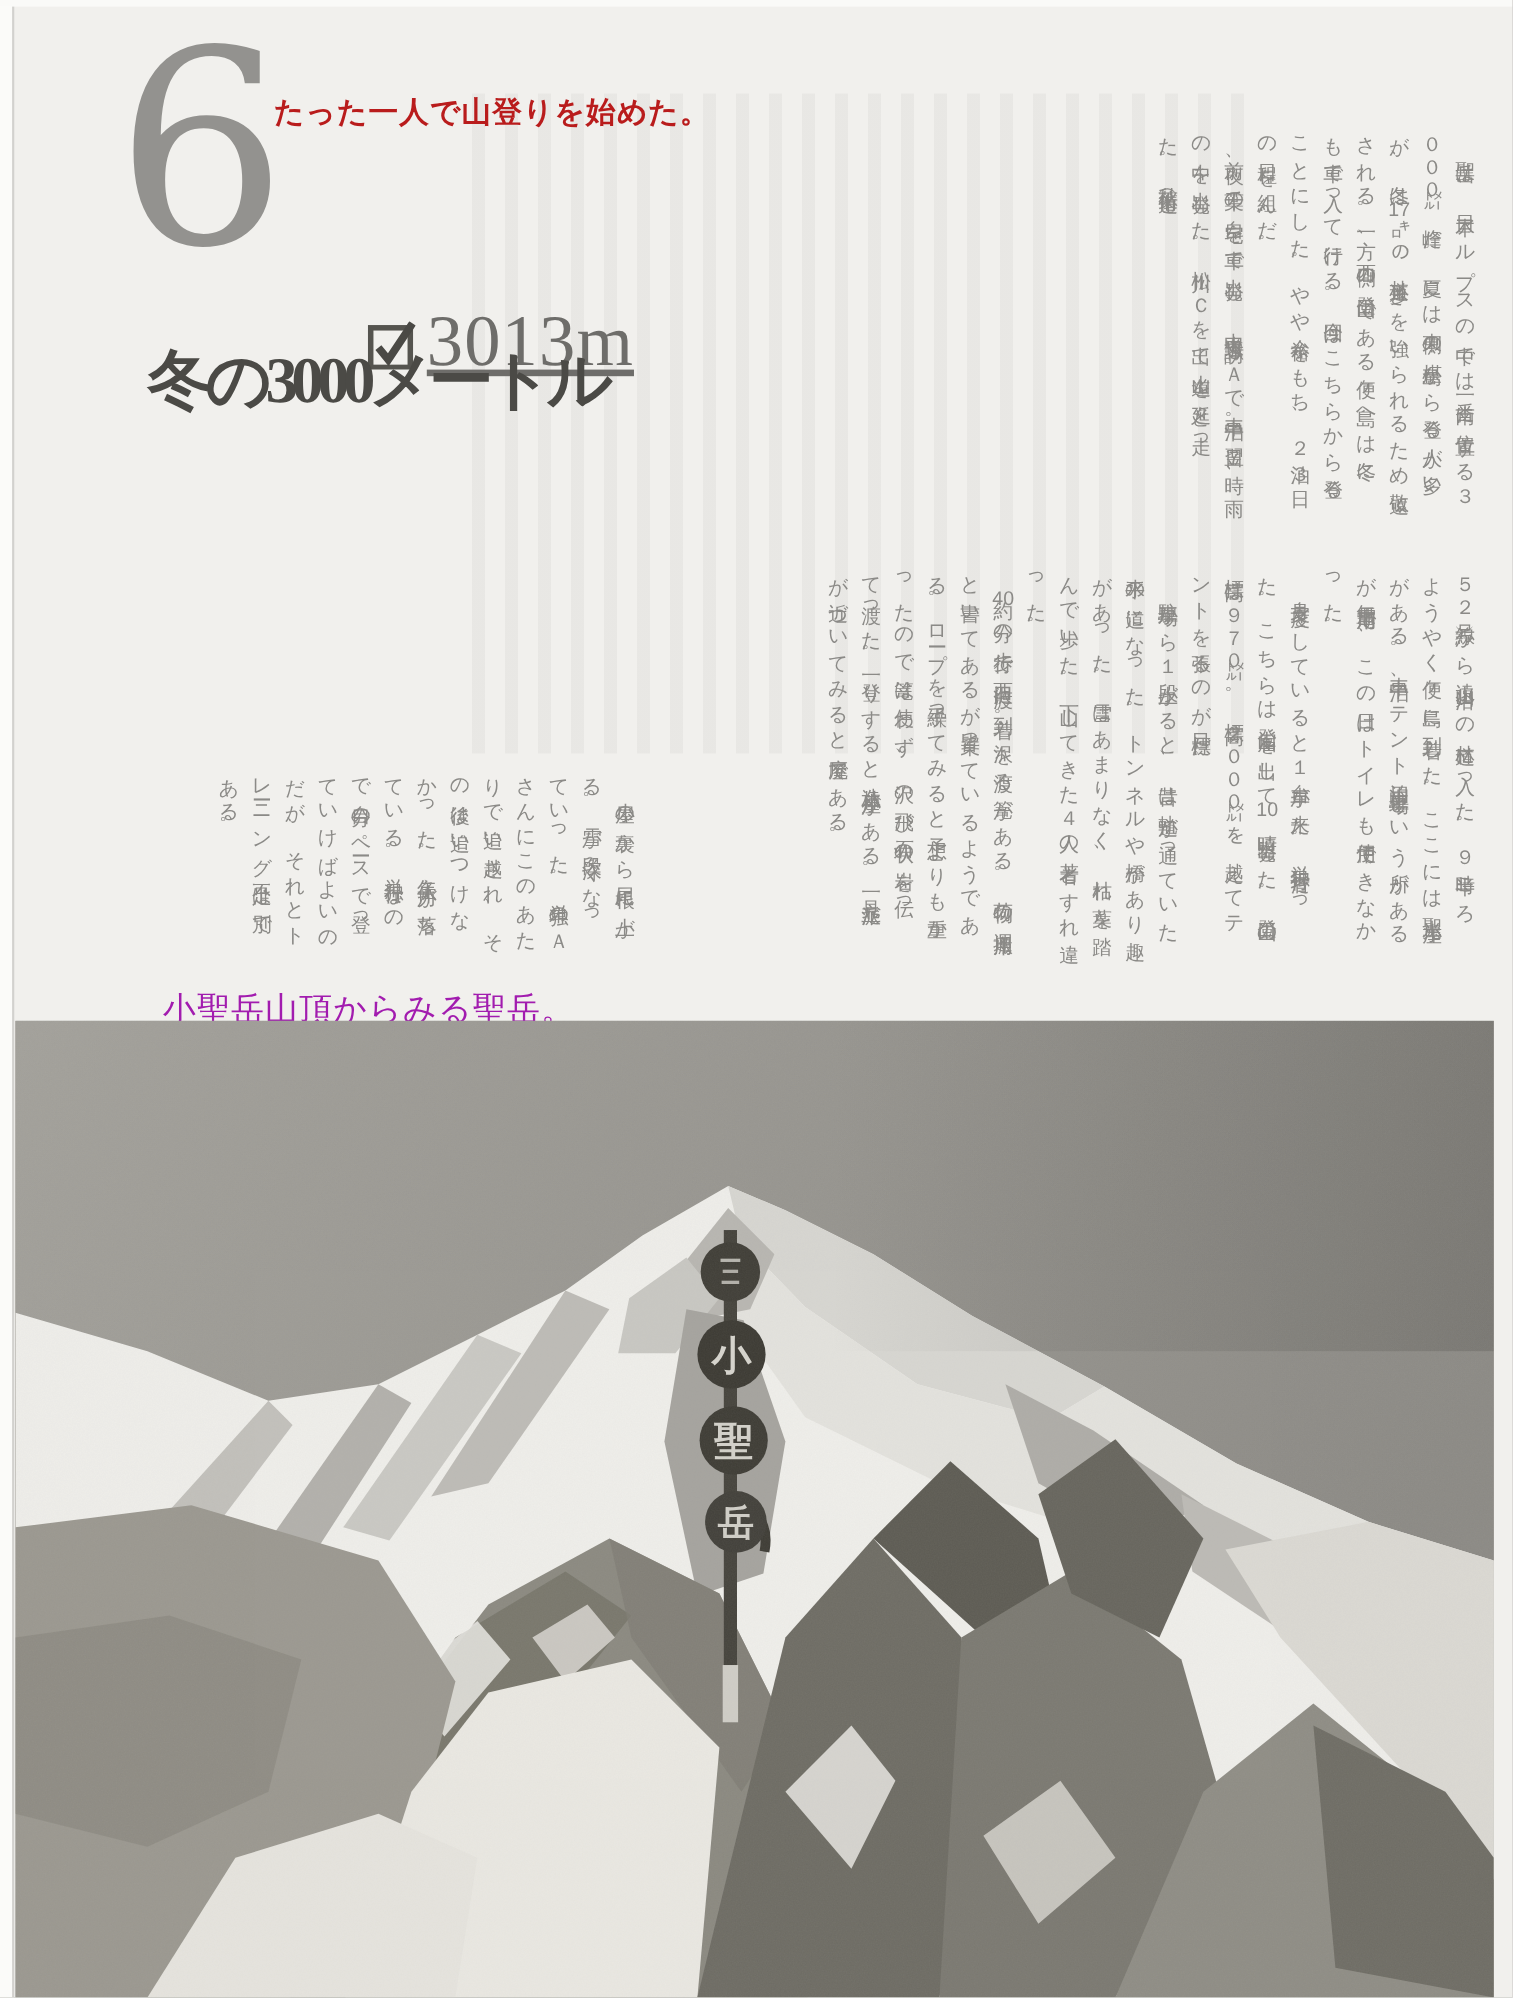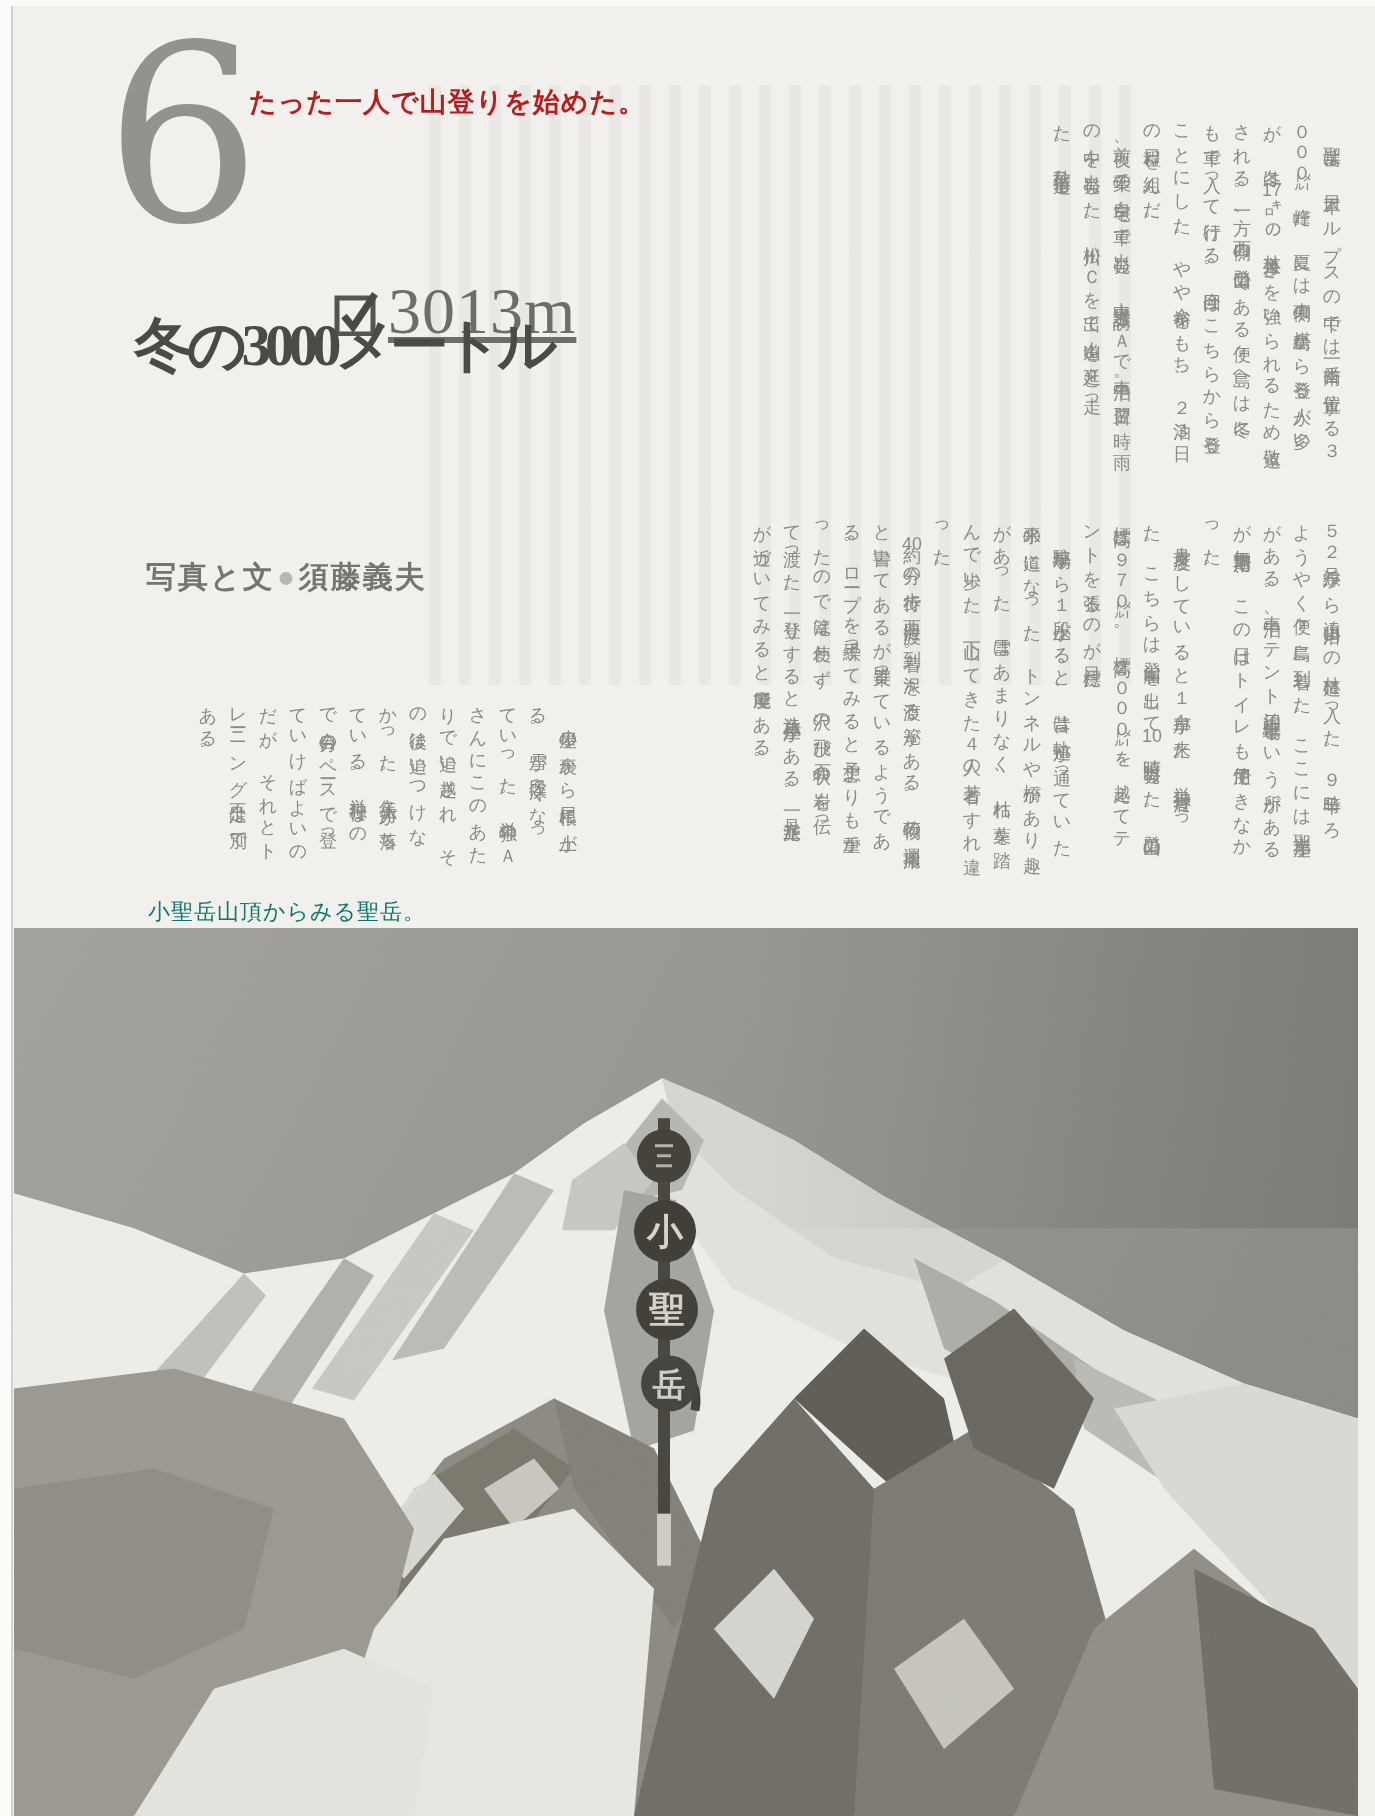--- a/index.html
+++ b/index.html
@@ -46,21 +46,21 @@
     writing-mode:vertical-rl;-webkit-writing-mode:vertical-rl;
     text-orientation:mixed;
     font-size:18px;letter-spacing:2.5px;line-height:30px;
     color:#8b8a87;text-align:start;
   }
   .vtext .tcy{text-combine-upright:all;-webkit-text-combine:horizontal;letter-spacing:0;}
   .block-a{top:112px;right:28px;height:340px;width:410px;}
   .block-b{top:512px;right:28px;height:340px;width:770px;}
   .block-c{top:695px;right:792px;height:166px;width:440px;}
 
-  .caption{position:absolute;left:148px;top:897px;font-size:22px;letter-spacing:1px;color:#0f766e;}
+  .caption{position:absolute;left:148px;top:897px;font-size:30px;letter-spacing:1px;color:#a21caf;}
 
   .photo{position:absolute;left:14px;top:928px;width:1344px;height:888px;background:#98968f;}
   .photo svg{display:block;width:100%;height:100%;}
 </style>
 </head>
 <body>
 
 <div class="page">
 
   <div class="edge-left"></div>
@@ -77,23 +77,20 @@
   <div class="checkbox-wrap">
     <svg viewBox="0 0 44 44" width="44" height="44">
       <rect x="3" y="6" width="36" height="36" fill="none" stroke="#55544f" stroke-width="5"></rect>
       <path d="M10 24 L19 35 L41 2" fill="none" stroke="#4a4945" stroke-width="7"></path>
     </svg>
   </div>
   <div class="elevation">3013m</div>
 
   <div class="hl hl2">冬の3000メートル</div>
 
-  <div class="byline">
-    <span>写真と文</span><span class="dot">●</span><span>須藤義夫</span>
-  </div>
 
   <div class="vtext block-a">　聖岳は、日本アルプスの中では一番南に位置する３０００㍍峰だ。夏には東側の椹島から登る人が多いが、冬は<span class="tcy">17</span>㌔の林道歩きを強いられるため敬遠される。一方、西側の登山口である便ヶ島へは冬にも車で入って行ける。今回はこちらから登ることにした。やや余裕をもち、２泊３日の日程を組んだ。<br>　前夜、千葉の自宅を車で出発し、中央道諏訪ＳＡで車中泊。翌日７時、雨の中を出発した。松川ＩＣを出て山道を延々と走った。秋葉街道（１</div>
   <div class="vtext block-b">５２号線）から遠山川沿いの林道に入った。９時半ころようやく便ヶ島に到着した。ここには聖光小屋がある。車中泊、テント泊用駐車場という所があるが無雪期用で、この日はトイレも使用できなかった。<br>　身支度をしていると１台車が来た。単独行者だった。こちらは登山届を出して<span class="tcy">10</span>時頃出発した。登山口の標高は９７０㍍。標高２０００㍍を越えてテントを張るのが目標だ。<br>　駐車場から１段上がると、昔は軌道が通っていた水平の道になった。トンネルや橋があり趣があった。雪はあまりなく、枯れ葉を踏んで歩いた。下山してきた４人の若者とすれ違った。<br>　約<span class="tcy">40</span>分の歩行で西沢渡に到着。沢を渡る篭がある。荷物の運搬用と書いてあるが皆乗っているようである。ロープを手繰ってみると予想よりも重かったので篭は使わず、沢の飛び石状の岩を伝って渡った。一登りすると造林小屋がある。一見立派だが近づいてみると廃屋である。</div>
   <div class="vtext block-c">　小屋の裏から尾根に上がる。雪が段々深くなっていった。単独のＡさんにこのあたりで追い越され、その後は追いつけなかった。年々体力が落ちている。単独行なので自分のペースで登っていけばよいのだが、それとトレーニング不足は別である。</div>
 
   <div class="caption">小聖岳山頂からみる聖岳。</div>
 
   <div class="photo">
     <svg viewBox="0 0 1344 887" preserveAspectRatio="none">
       <defs>

